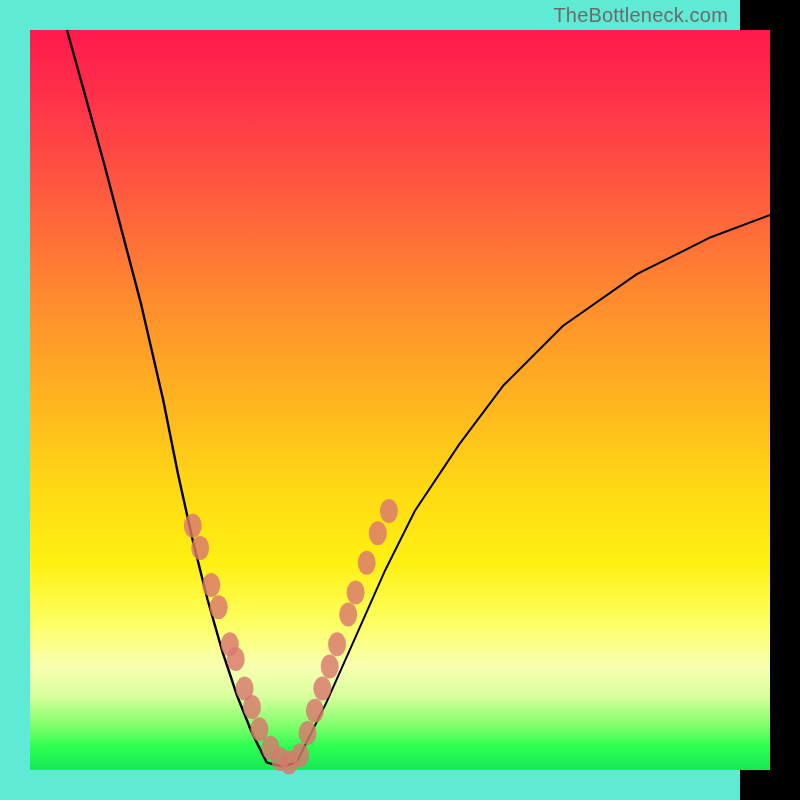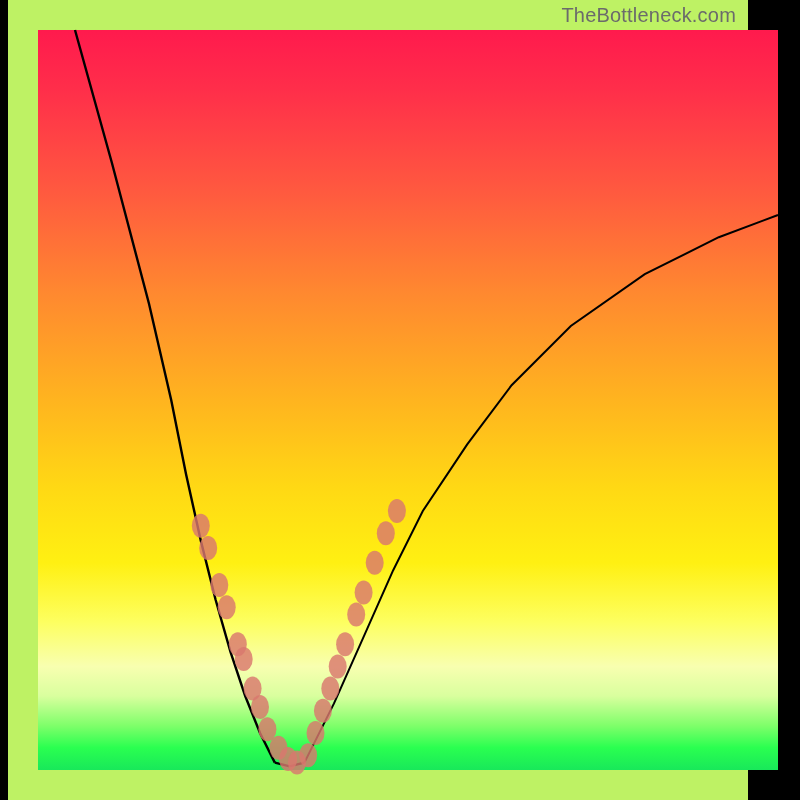--- a/index.html
+++ b/index.html
@@ -5,25 +5,25 @@
   html, body {
     margin: 0;
     padding: 0;
     width: 800px;
     height: 800px;
     background: #000;
     overflow: hidden;
   }
   .frame {
     position: absolute;
-    left: 8px;
+    left: 0;
     top: 0;
     width: 740px;
     height: 800px;
-    background: #bef264;
+    background: #5eead4;
   }
   .plot {
     position: absolute;
     left: 30px;
     top: 30px;
     width: 740px;
     height: 740px;
     
     background: linear-gradient(to bottom,
       #ff1a4d 0%,

